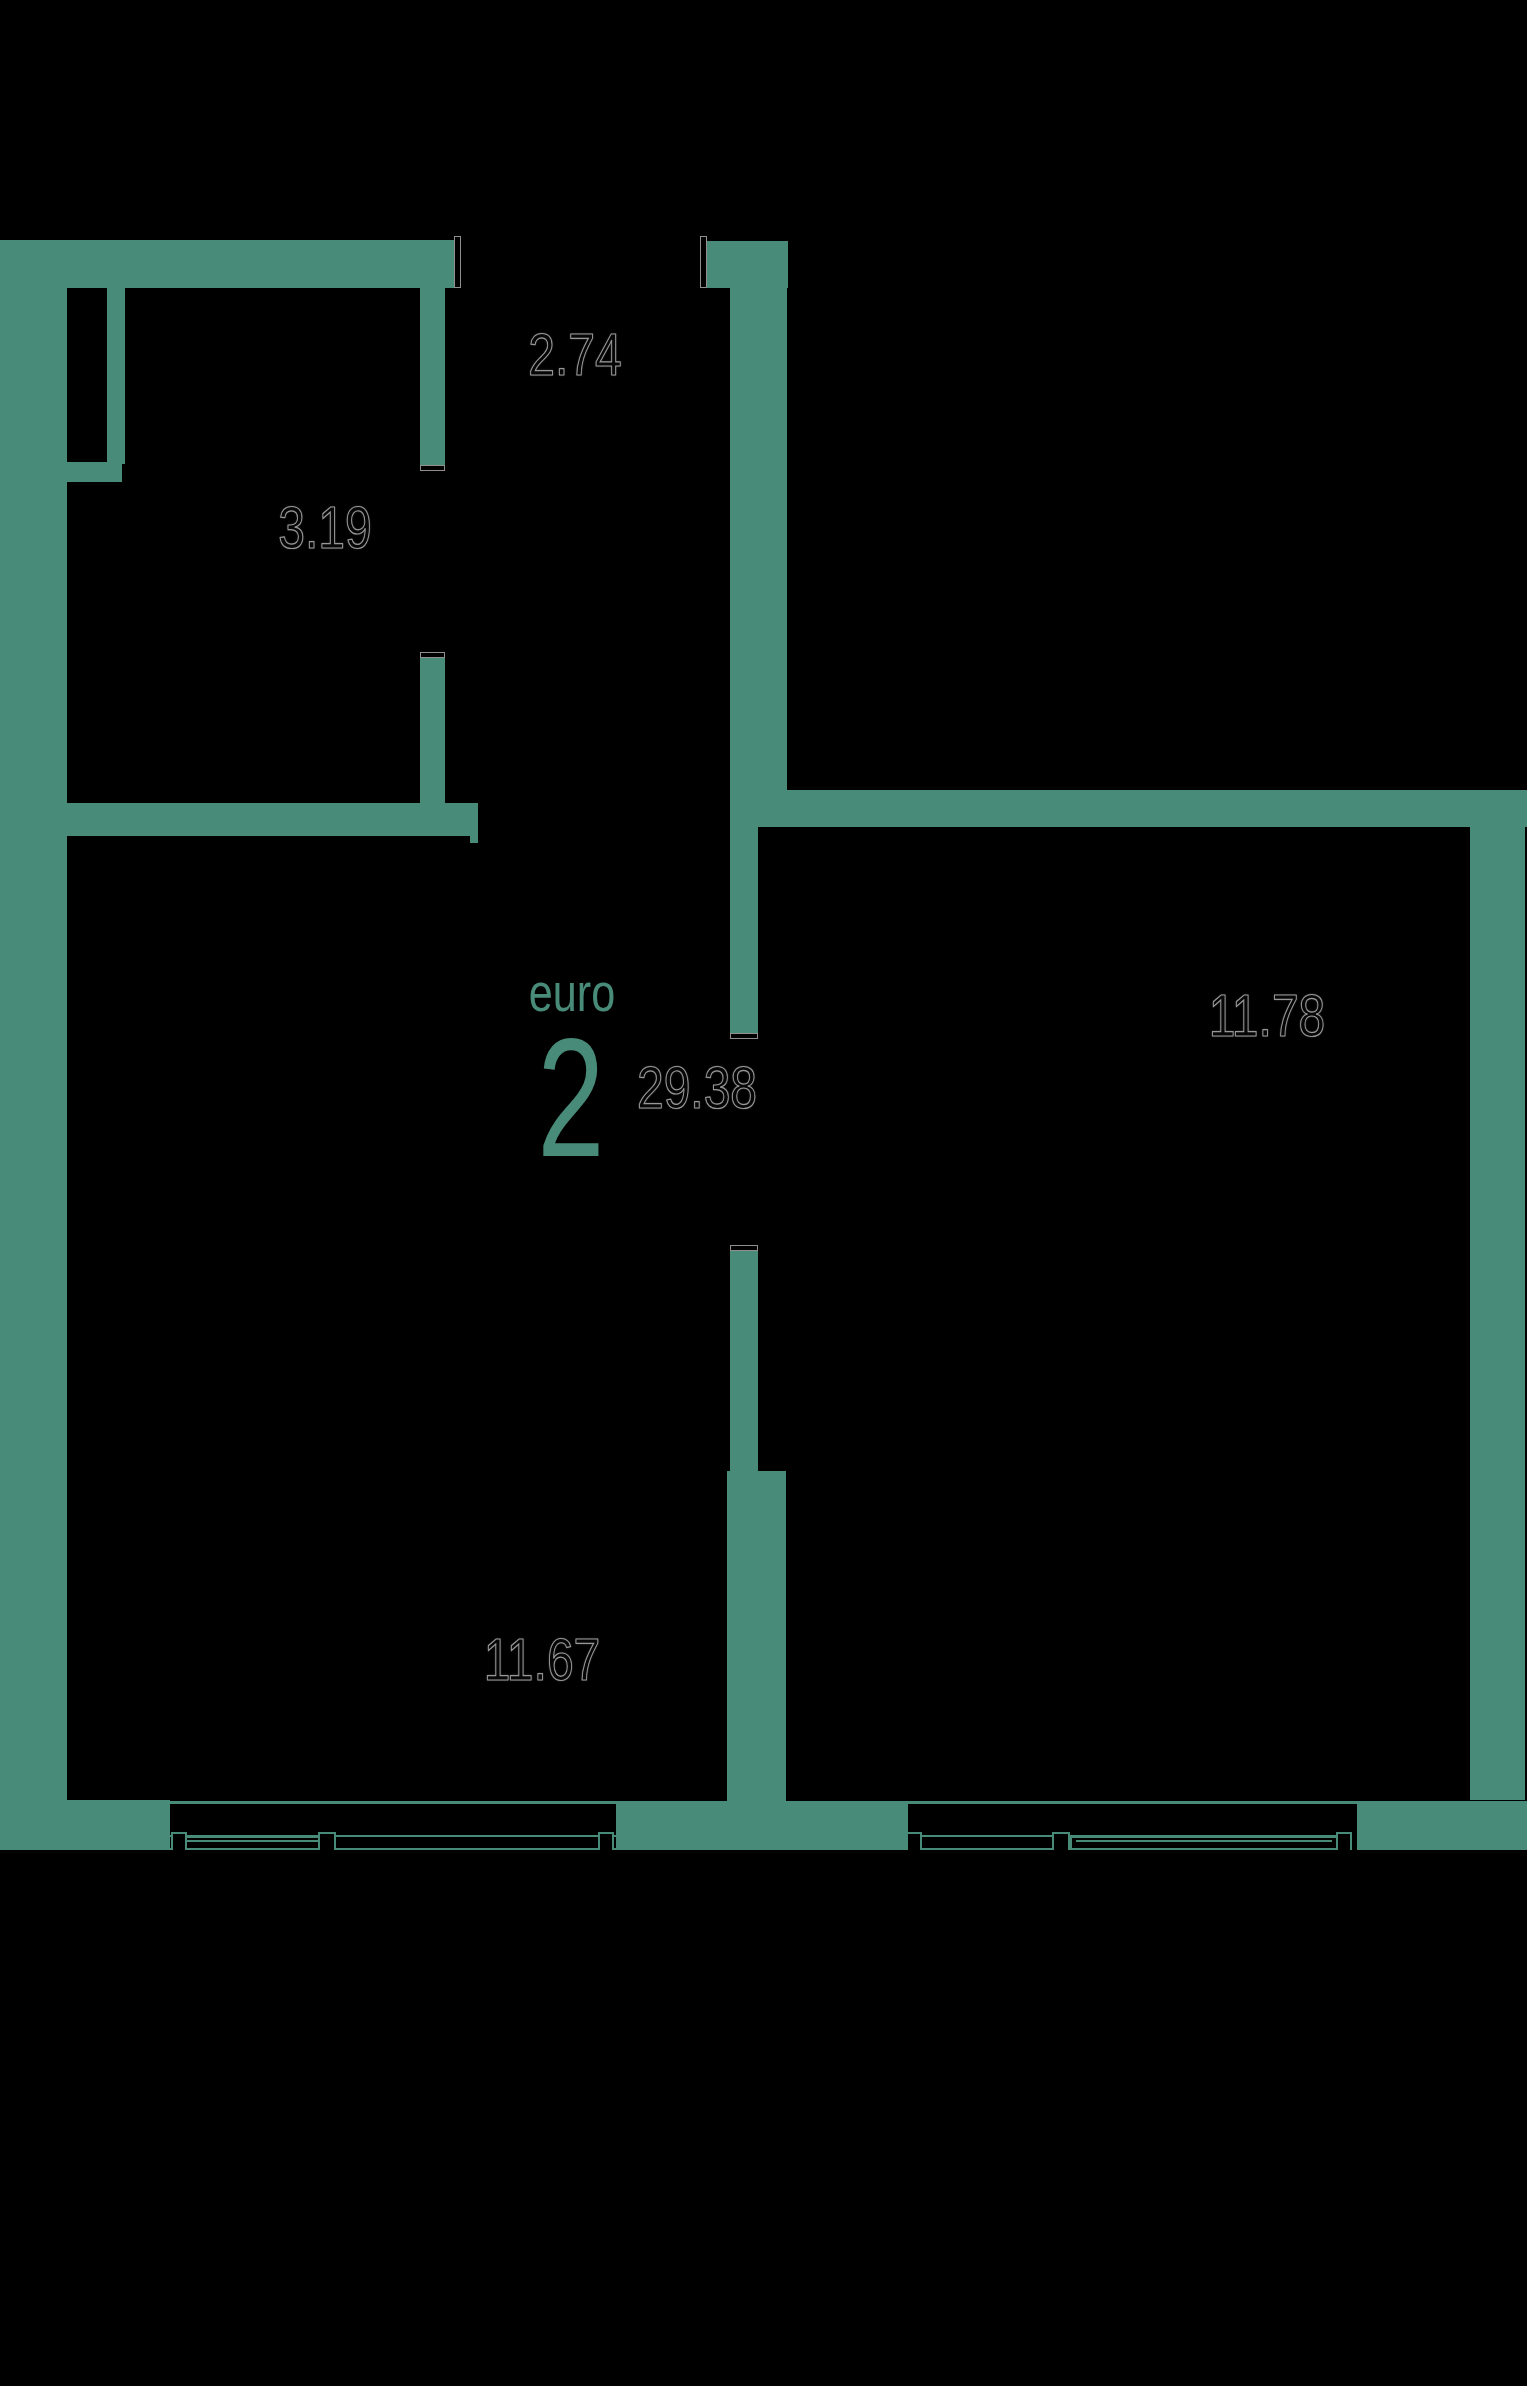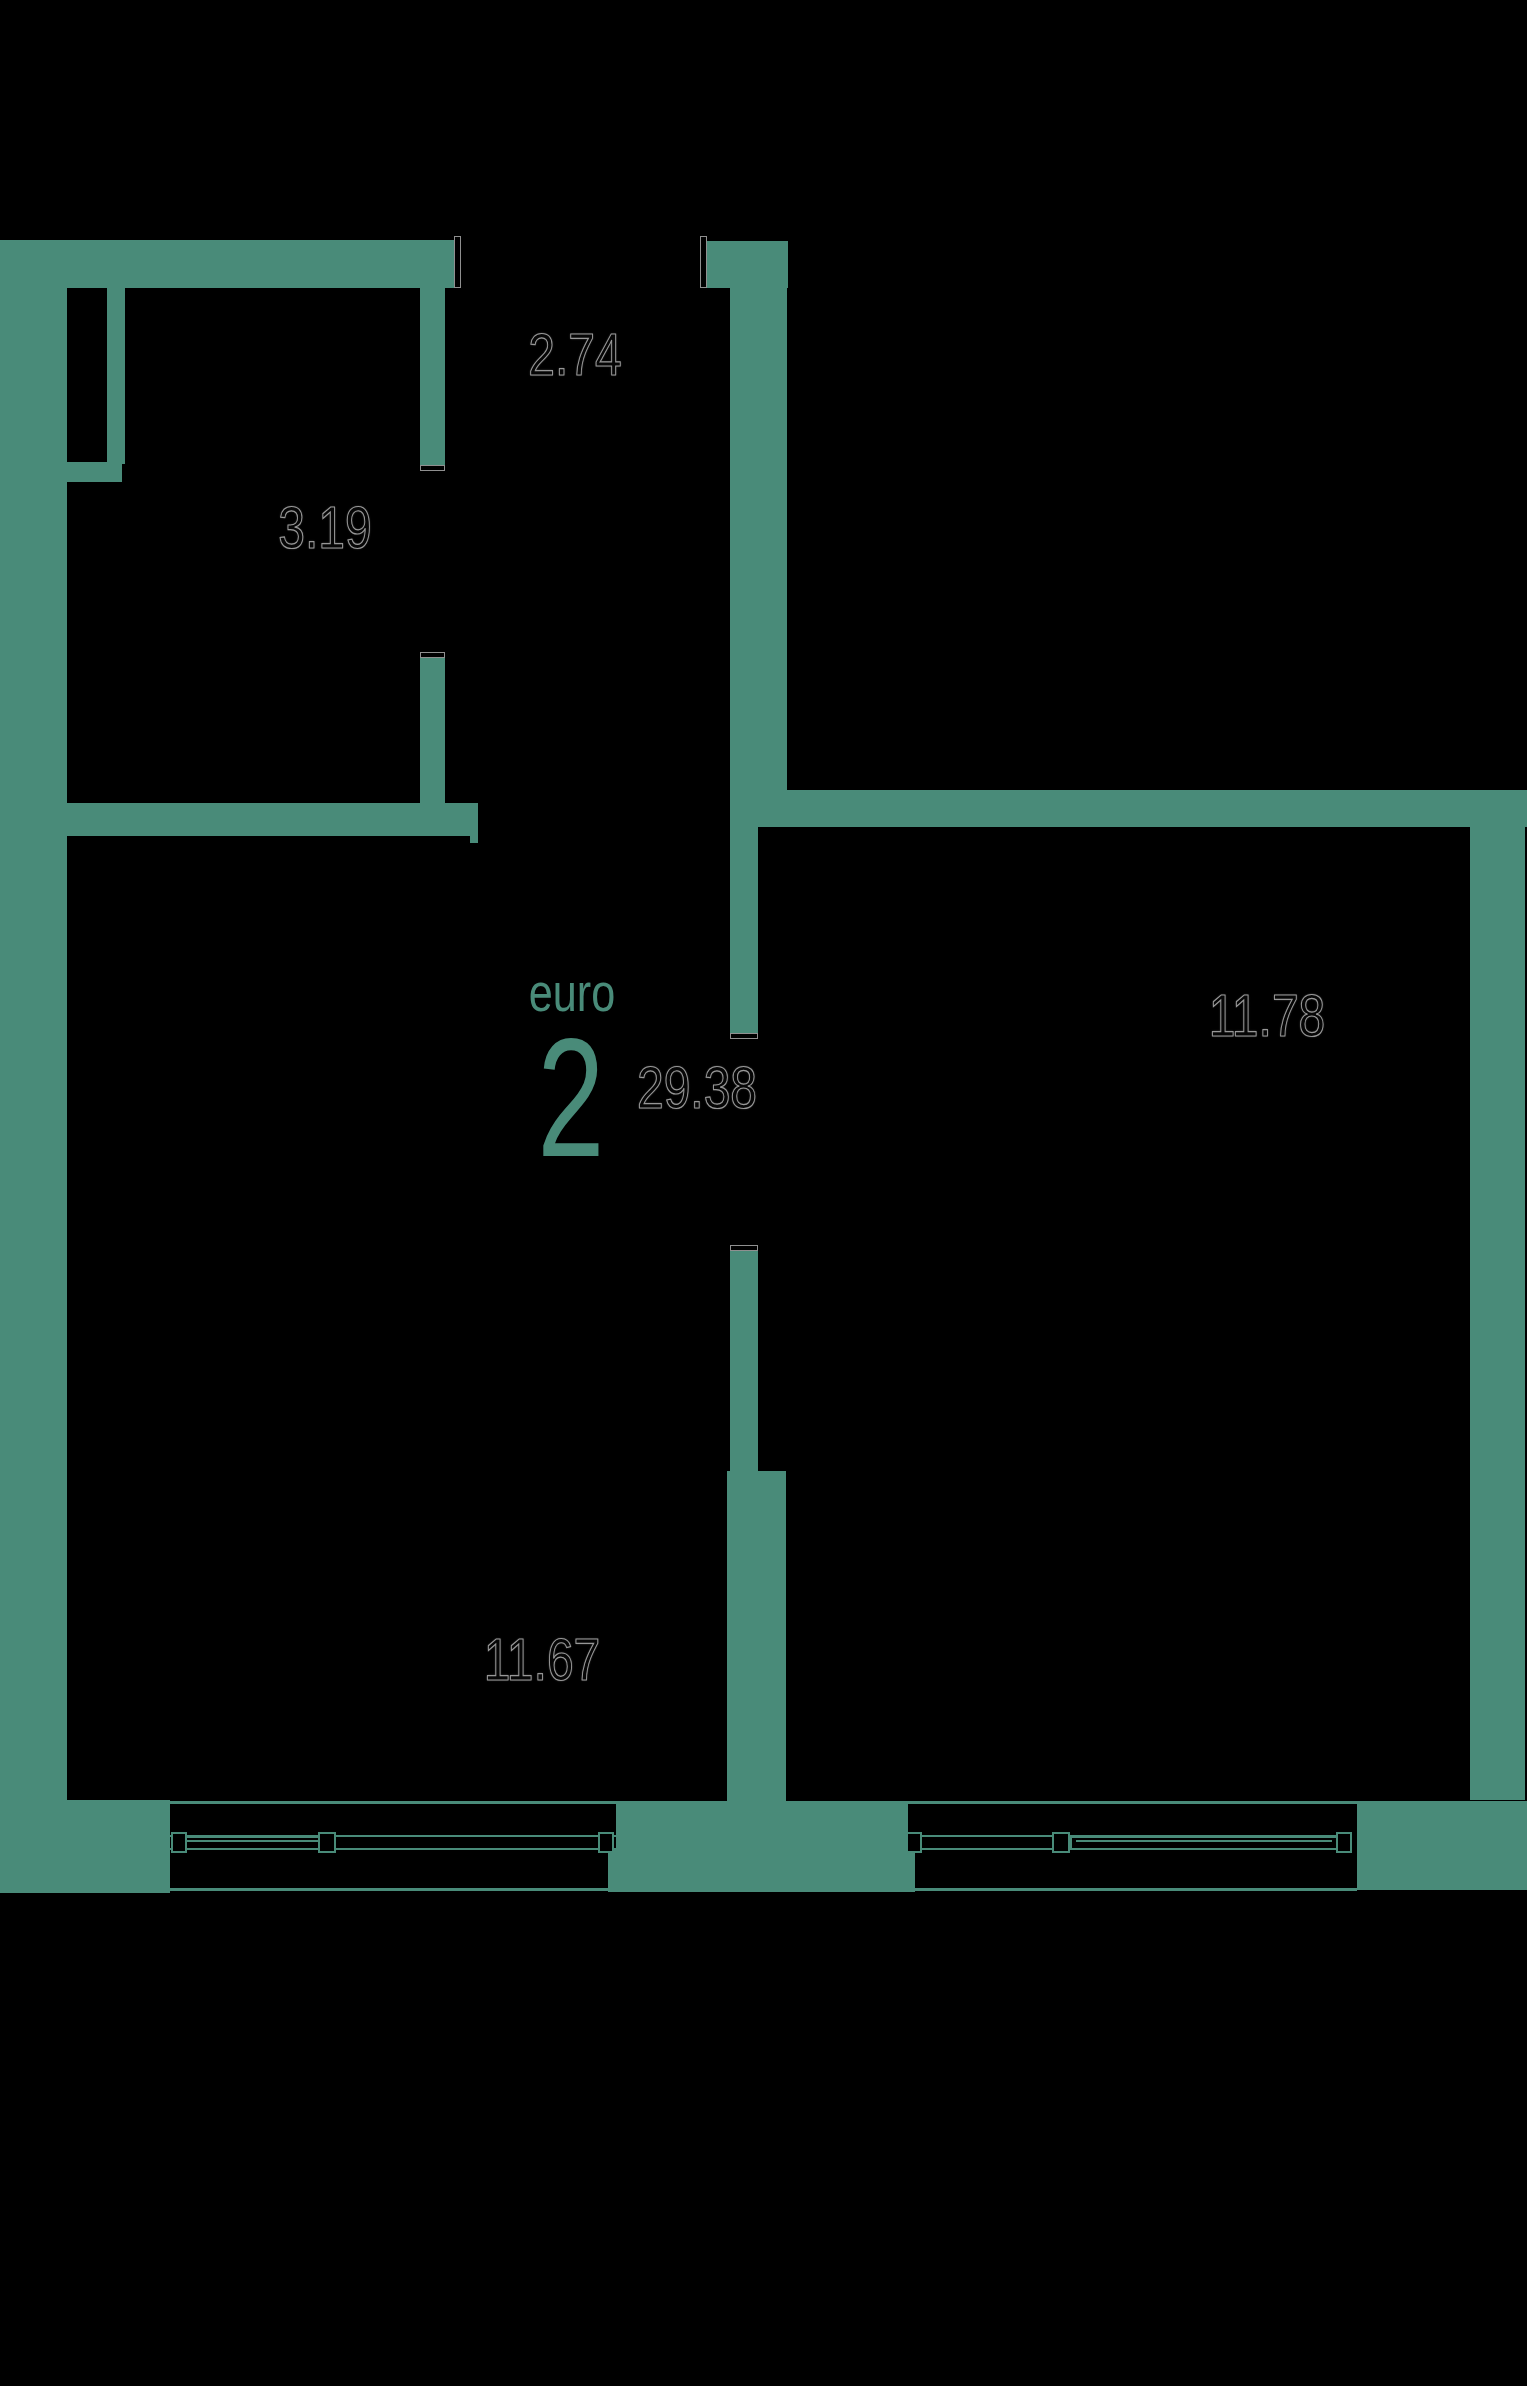--- a/index.html
+++ b/index.html
@@ -2,21 +2,21 @@
 <html style="--accent: #498b79; --background: #000000;"><head>
 <meta charset="utf-8">
 <style>
   :root{
     --accent:#498b79;
     --background:#000000;
   }
   html,body{margin:0;padding:0;background:var(--background);}
   .plan{
     position:relative;
-    width:1527px;height:2386px;
+    width:1527px;height:1850px;
     background:var(--background);
     overflow:hidden;
     font-family:"Liberation Sans", sans-serif;
   }
   
   .w{position:absolute;background:var(--accent);}
   
   .tl{position:absolute;background:var(--accent);}
   
   .jamb{position:absolute;background:#000;border:1px solid #8f8f8f;box-sizing:border-box;}

